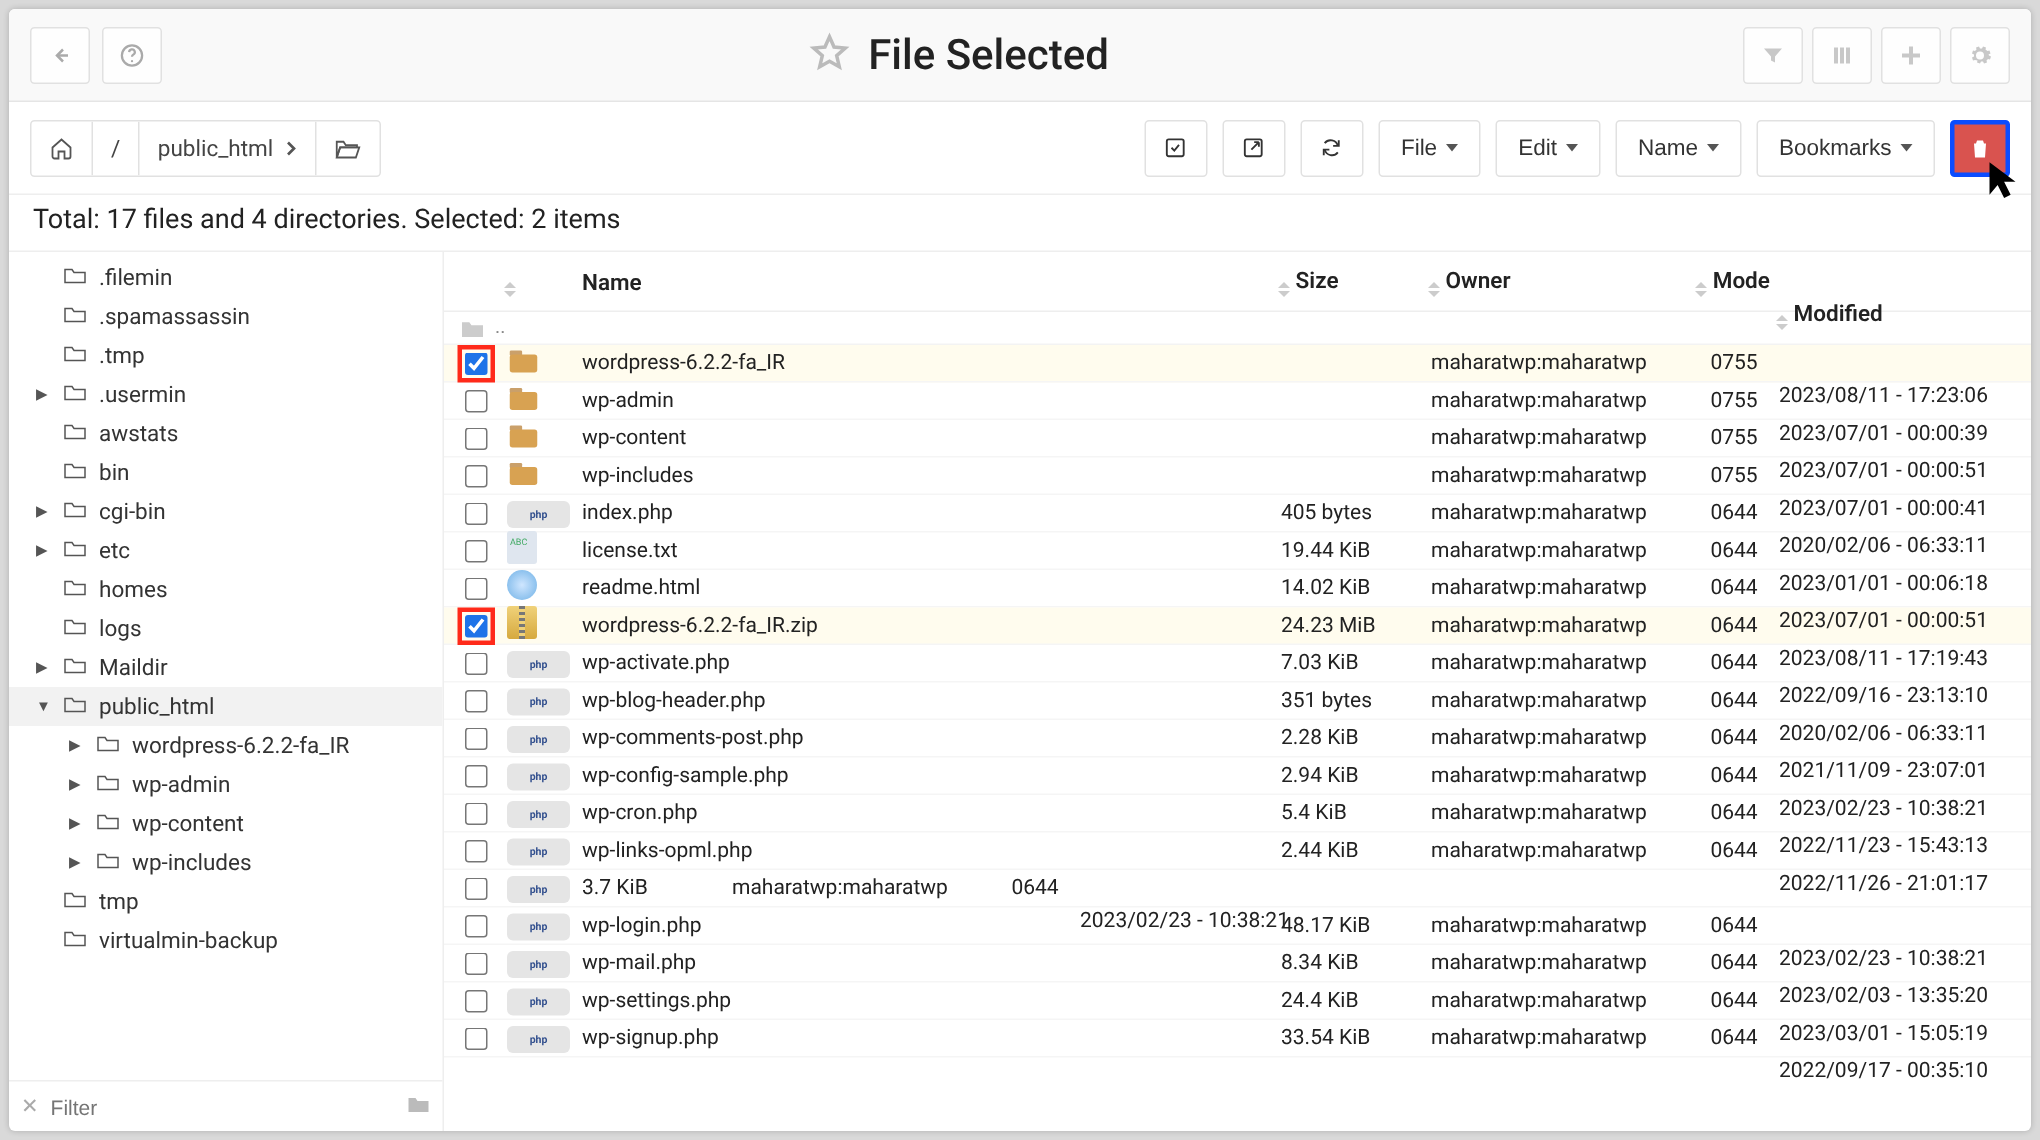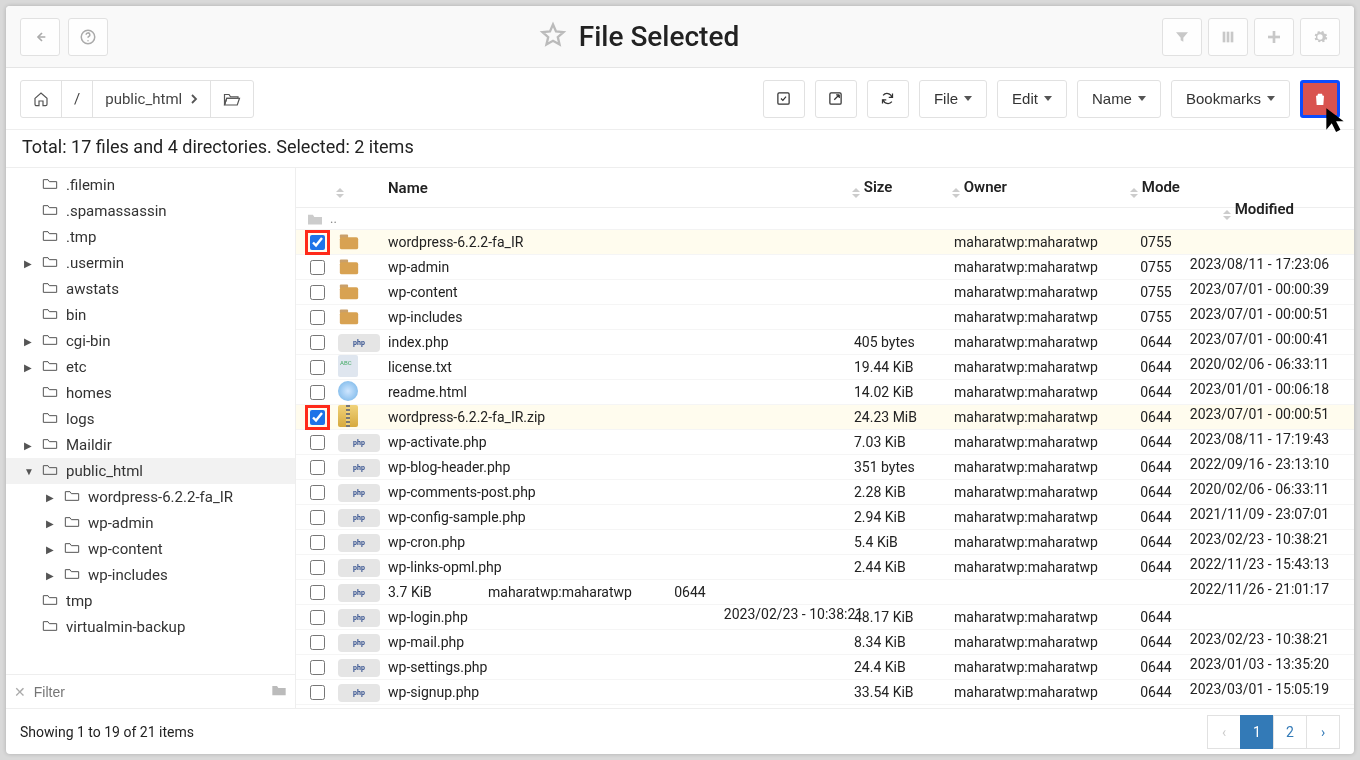--- a/index.html
+++ b/index.html
@@ -41,21 +41,21 @@
   .sidebar-filter input { border: none; outline: none; flex: 1; font-size: 14px;}
   
   .listing { flex: 1; display: flex; flex-direction: column; overflow: hidden;}
   .thead { display: flex; align-items: center; height: 40px; border-bottom: 1px solid #eee; font-weight: 600; font-size: 15px;}
   .col-chk { width: 42px; display: flex; justify-content: center;}
   .col-ico { width: 50px;}
   .col-name { flex: 1; display: flex; align-items: flex-end; gap: 4px;}
   .col-size { width: 100px; text-align: left;}
   .col-owner { width: 172px;}
   .col-mode { width: 60px; text-align: center;}
-  .col-mod  { width: 168px; text-align: center; padding-right: 21px; margin-top: 44px;}
+  .col-mod  { width: 168px; text-align: left; padding-right: 21px; margin-top: 44px;}
   .sort-ind { display:inline-flex; flex-direction:column; margin-left:-2px; }
   .sort-ind span{ width:0; height:0; border-left:4px solid transparent; border-right:4px solid transparent;}
   .sort-ind .up{ border-bottom:4px solid #ccc; margin-bottom:2px;}
   .sort-ind .dn{ border-top:4px solid #ccc;}
   .tbody { flex:1; overflow:auto;}
   .parent-row { height: 22px; display:flex; align-items:center; padding-left: 10px; color:#888; font-size:13px; border-bottom:1px solid #f3f3f3;}
   .parent-row .fi { width:18px; height:14px; margin-right:6px;}
   .row { display:flex; align-items:center; height:25px; border-bottom:1px solid #f5f5f5;}
   .row.selected { background: #fffcee;}
   .row .col-chk input { width:15px; height:15px;}
@@ -587,21 +587,21 @@
             <div class="col-chk">
               <span class="chkwrap">
                 <input type="checkbox" style="">
               </span>
             </div>
             <div class="col-ico"><span class="php-fi">php</span></div>
             <div class="col-name">wp-mail.php</div>
             <div class="col-size">8.34 KiB</div>
             <div class="col-owner">maharatwp:maharatwp</div>
             <div class="col-mode">0644</div>
-            <div class="col-mod">2023/01/03 - 13:35:20</div>
+            <div class="col-mod">2023/02/03 - 13:35:20</div>
           </div>
           <div class="row">
             <div class="col-chk">
               <span class="chkwrap">
                 <input type="checkbox" style="">
               </span>
             </div>
             <div class="col-ico"><span class="php-fi">php</span></div>
             <div class="col-name">wp-settings.php</div>
             <div class="col-size">24.4 KiB</div>
@@ -619,22 +619,13 @@
             <div class="col-name">wp-signup.php</div>
             <div class="col-size">33.54 KiB</div>
             <div class="col-owner">maharatwp:maharatwp</div>
             <div class="col-mode">0644</div>
             <div class="col-mod">2022/09/17 - 00:35:10</div>
           </div>
         </div>
     </div>
   </div>
 
-  <div class="foot">
-    <span>Showing 1 to 19 of 21 items</span>
-    <div class="pager">
-      <span class="pg disabled">‹</span>
-      <span class="pg active">1</span>
-      <span class="pg">2</span>
-      <span class="pg">›</span>
-    </div>
-  </div>
 </div>
 
 </body></html>

